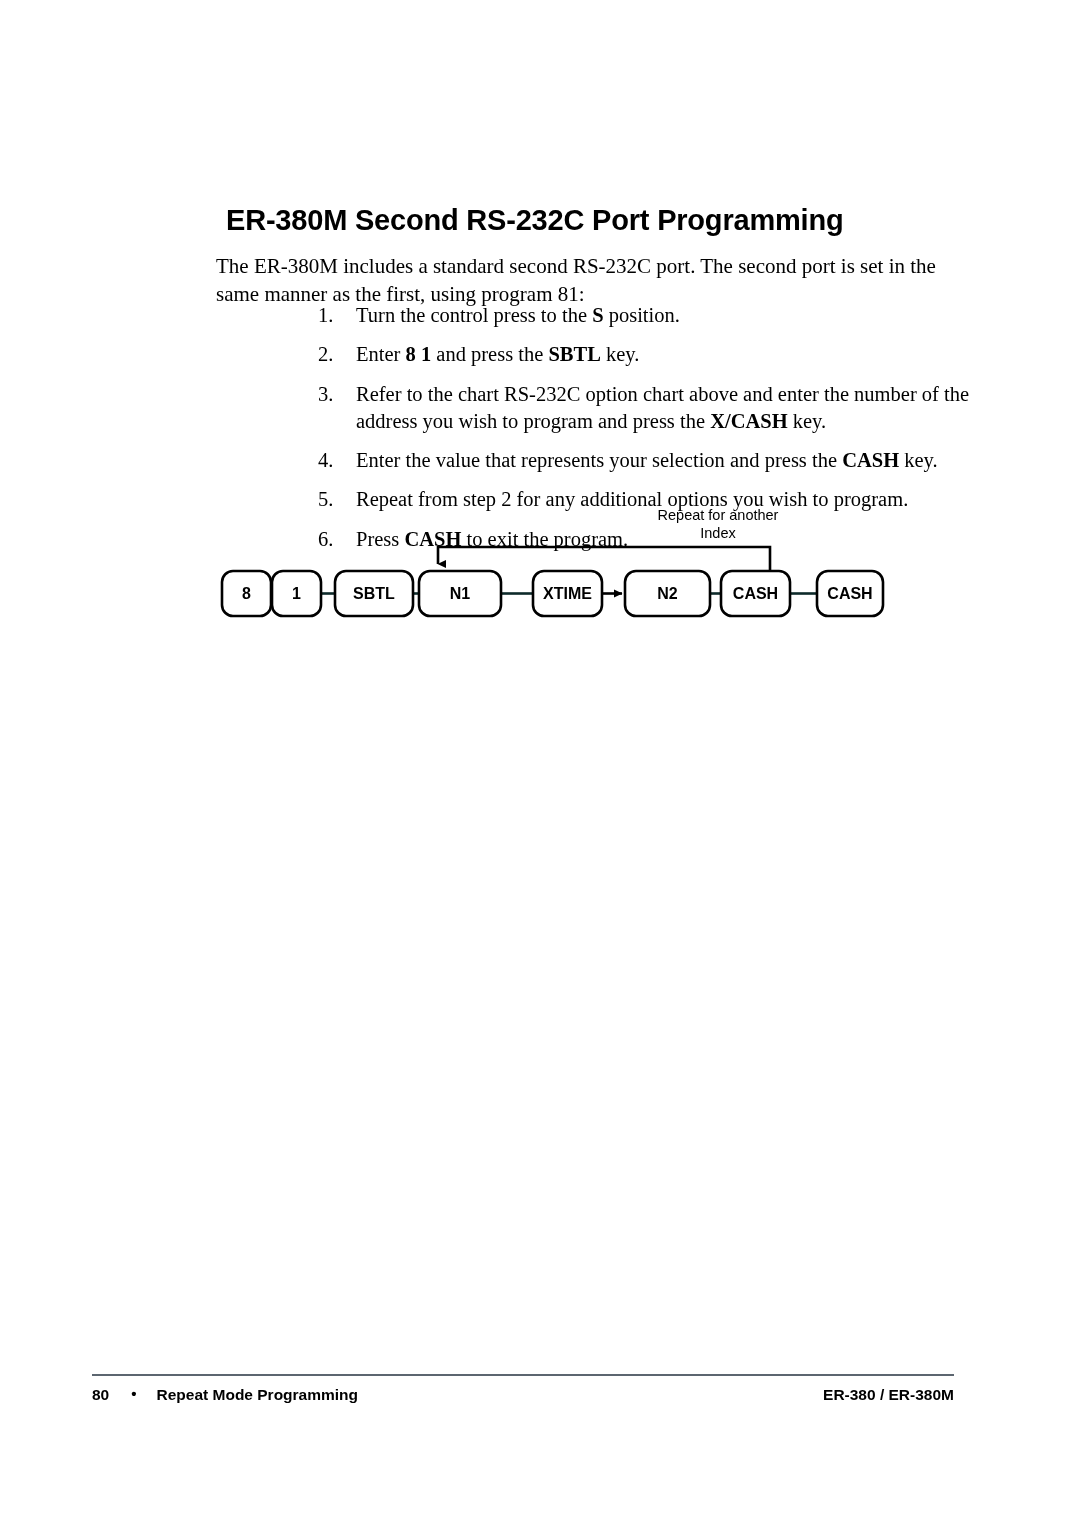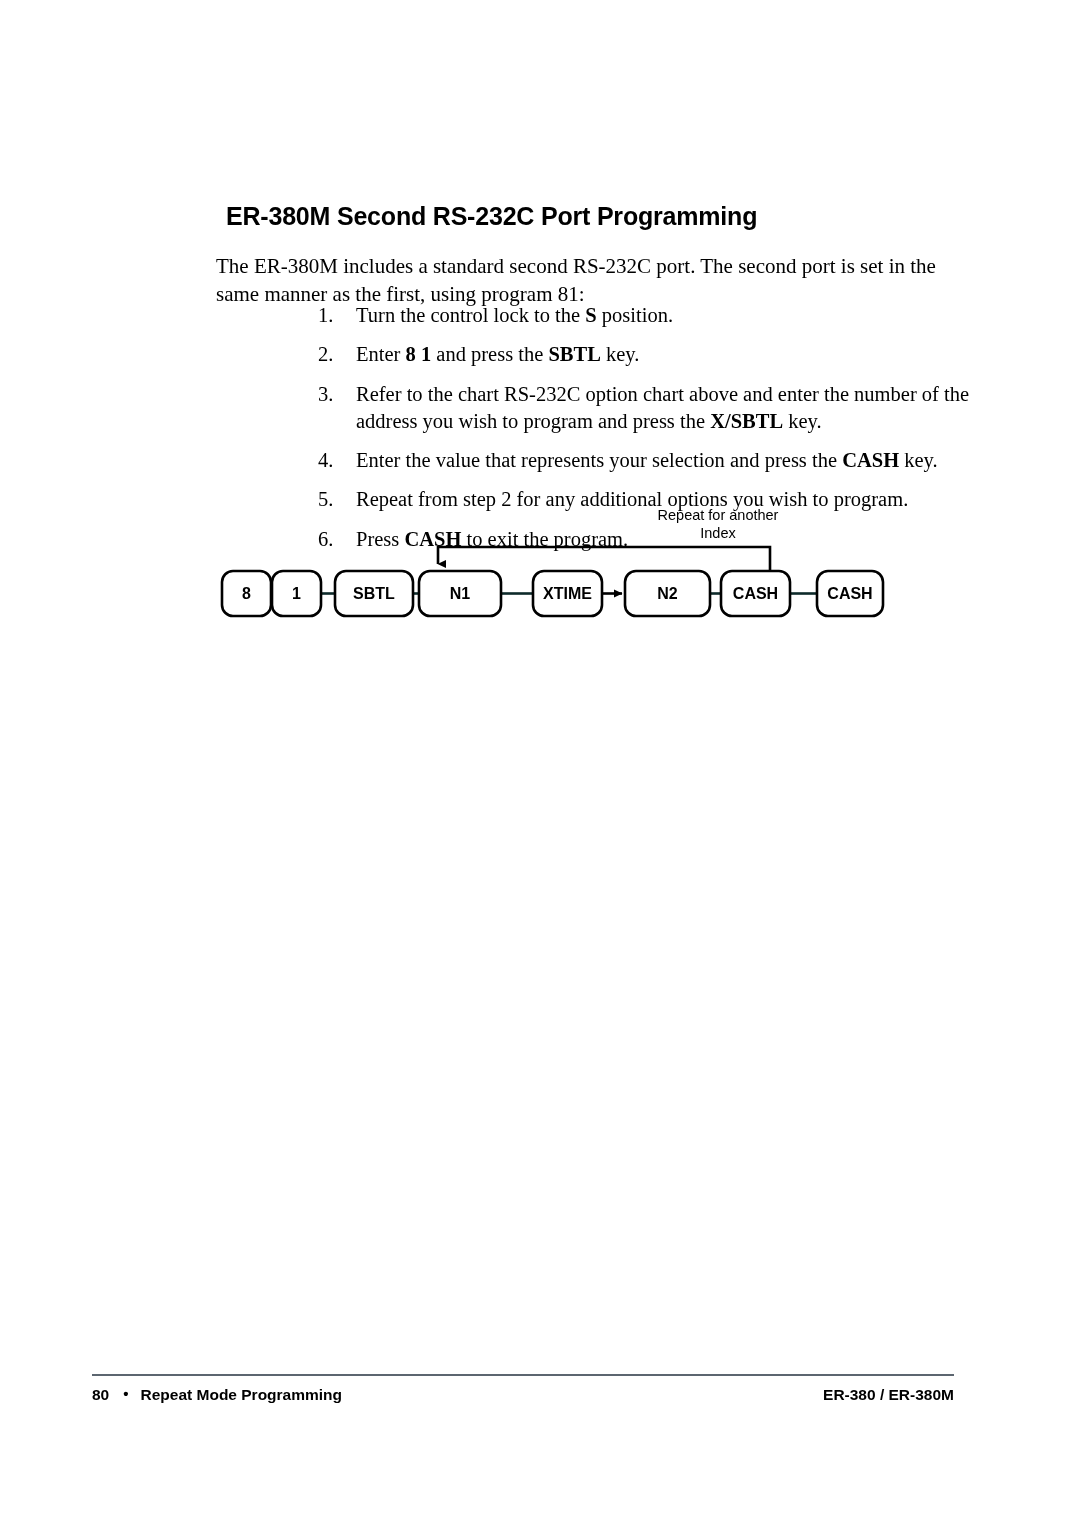--- a/index.html
+++ b/index.html
@@ -18,21 +18,21 @@
   }
 
   
   .doc-title {
     position: absolute;
     left: 226px;
     top: 185px;
     width: 760px;
     font-family: "Liberation Sans", "DejaVu Sans", sans-serif;
     font-weight: bold;
-    font-size: 25px;
+    font-size: 29px;
     letter-spacing: -0.2px;
     line-height: 1.15;
     color: #000;
     white-space: nowrap;
   }
 
   
   .intro {
     position: absolute;
     left: 216px;
@@ -118,21 +118,21 @@
     font-weight: bold;
     font-size: 15.5px;
     color: #000;
     display: flex;
     align-items: center;
     justify-content: space-between;
   }
   .footer-left {
     display: flex;
     align-items: flex-start;
-    gap: 0;
+    gap: 8px;
     white-space: nowrap;
   }
   .footer-page { display: inline-block; }
   .footer-dot {
     display: inline-block;
     margin: 0 12px 0 14px;
     font-size: 15px;
     line-height: 1;
   }
   .footer-section { display: inline-block; }
@@ -143,29 +143,29 @@
 
 <div class="page">
 
   <h1 class="doc-title">ER-380M Second RS-232C Port Programming</h1>
 
   <p class="intro">The ER-380M includes a standard second RS-232C port.   The second port is set in the same manner as the first, using program 81:</p>
 
   <ol class="steps" id="steps-list">
       <li class="step">
         <span class="num">1.</span>
-        <span class="txt"><span>Turn the control lock to the </span><b>S</b><span> position.</span></span>
+        <span class="txt"><span>Turn the control press to the </span><b>S</b><span> position.</span></span>
       </li>
       <li class="step">
         <span class="num">2.</span>
         <span class="txt"><span>Enter </span><b>8 1</b><span> and press the </span><b>SBTL</b><span> key.</span></span>
       </li>
       <li class="step">
         <span class="num">3.</span>
-        <span class="txt"><span>Refer to the chart RS-232C option chart above and enter the number of the address you wish to program and press the </span><b>X/SBTL</b><span> key.</span></span>
+        <span class="txt"><span>Refer to the chart RS-232C option chart above and enter the number of the address you wish to program and press the </span><b>X/CASH</b><span> key.</span></span>
       </li>
       <li class="step">
         <span class="num">4.</span>
         <span class="txt"><span>Enter the value that represents your selection and press the </span><b>CASH</b><span> key.</span></span>
       </li>
       <li class="step">
         <span class="num">5.</span>
         <span class="txt"><span>Repeat from step 2 for any additional options you wish to program.</span></span>
       </li>
       <li class="step">

